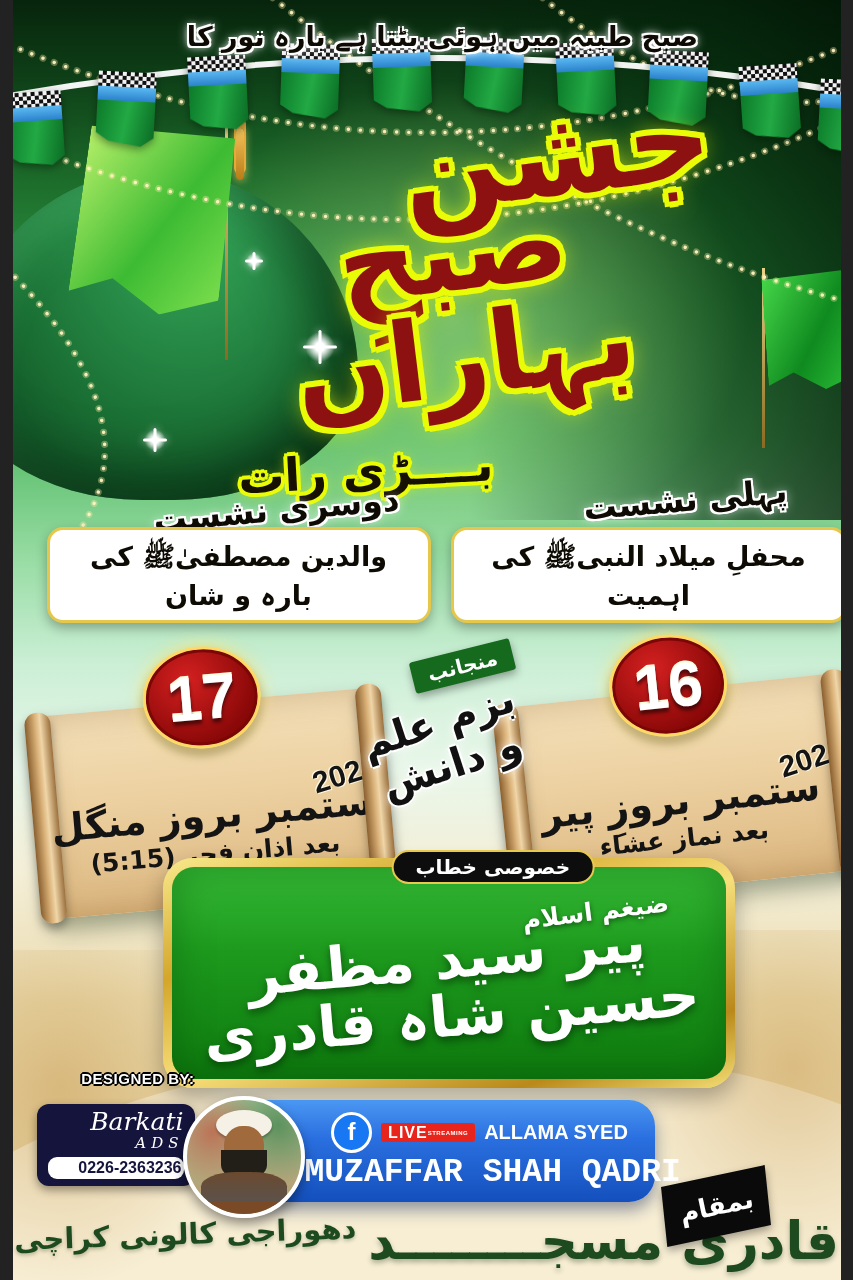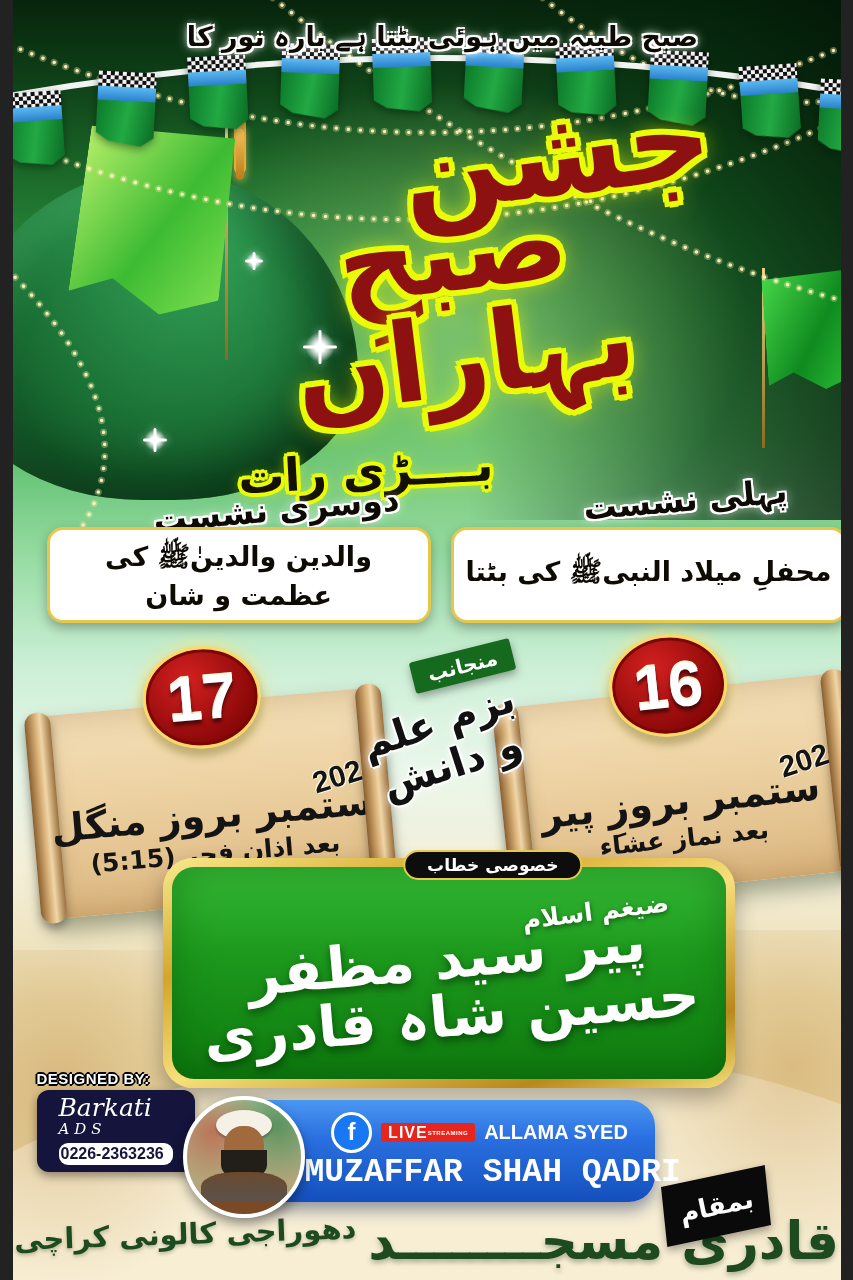--- a/index.html
+++ b/index.html
@@ -117,31 +117,31 @@
     color:#111;text-align:center;line-height:1.12;transform:rotate(-18deg);
     text-shadow:2px 0 0 #fff,-2px 0 0 #fff,0 2px 0 #fff,0 -2px 0 #fff,0 0 12px #fff;}
   
   .banner{position:absolute;left:150px;top:858px;width:572px;height:230px;z-index:6;border-radius:30px;
     background:linear-gradient(160deg,#f8e98c,#d4a62a 28%,#f7df7a 52%,#b9891a 82%,#f3dd74);
     padding:9px;box-sizing:border-box;box-shadow:0 10px 22px rgba(0,0,0,.3);}
   .banner-in{width:100%;height:100%;border-radius:22px;position:relative;
     background:linear-gradient(180deg,#35b935 0%,#1d9a1d 40%,#0e7a0e 100%);
     box-shadow:inset 0 0 40px rgba(0,60,0,.35);}
   .pill{position:absolute;left:58%;top:-17px;transform:translateX(-50%);background:#0d0d0d;color:#fff;
-    border:2px solid #e8c94f;border-radius:18px;padding:3px 22px;font-size:17px;font-weight:bold;white-space:nowrap;}
+    border:2px solid #e8c94f;border-radius:18px;padding:3px 22px;font-size:20px;font-weight:bold;white-space:nowrap;}
   .honor{position:absolute;right:56px;top:30px;color:#fff;font-size:25px;font-weight:bold;transform:rotate(-7deg);
     text-shadow:0 2px 5px rgba(0,40,0,.6);}
   .sp-name{position:absolute;left:0;right:0;top:62px;text-align:center;color:#fff;font-size:57px;font-weight:bold;
     line-height:1.02;transform:rotate(-5deg);text-shadow:0 4px 9px rgba(0,40,0,.6);}
   
-  .dz{position:absolute;left:24px;top:1070px;width:158px;z-index:7;text-align:left;
+  .dz{position:absolute;left:24px;top:1070px;width:158px;z-index:7;text-align:right;
     font-family:"Liberation Sans",sans-serif;}
   .dz-h{font-size:15px;font-weight:bold;color:#fff;letter-spacing:.5px;
     text-shadow:2px 0 0 #000,-2px 0 0 #000,0 2px 0 #000,0 -2px 0 #000,1px 1px 0 #000,-1px -1px 0 #000;}
-  .dz-box{margin-top:3px;background:#14143c;border-radius:12px;padding:5px 22px 7px;
+  .dz-box{margin-top:17px;background:#14143c;border-radius:12px;padding:5px 11px 7px;
     box-shadow:0 4px 10px rgba(0,0,0,.4);}
   .dz-name{font-family:"DejaVu Serif",serif;font-style:italic;font-size:25px;color:#fff;line-height:1;}
   .dz-sub{font-family:"DejaVu Serif",serif;font-style:italic;font-size:15px;color:#fff;letter-spacing:5px;}
   .dz-phone{margin-top:5px;background:#fff;border-radius:9px;font-size:16px;font-weight:bold;color:#14143c;
     padding:2px 2px;}
   
   .bluebar{position:absolute;left:206px;top:1100px;width:436px;height:102px;z-index:6;border-radius:26px;
     background:linear-gradient(180deg,#4a97f2 0%,#2a6fe0 38%,#1450bd 100%);
     box-shadow:0 8px 16px rgba(20,40,90,.45);display:flex;flex-direction:column;justify-content:center;
     padding-left:86px;box-sizing:border-box;font-family:"Liberation Sans",sans-serif;}
@@ -275,26 +275,26 @@
   </div>
 
   <div class="title u">
     <span class="w1 outl-y">جشن</span>
     <span class="w2 outl-y">صبحِ بہاراں</span>
   </div>
   <div class="subtitle u outl-y-s">بــــڑی رات</div>
 
   <div class="ses-label lab-r u">پہلی نشست</div>
   <div class="ses-box box-r u">
-    <span>محفلِ میلاد النبیﷺ کی بٹتا</span>
+    <span>محفلِ میلاد النبیﷺ کی اہمیت</span>
   </div>
 
   <div class="ses-label lab-l u">دوسری نشست</div>
   <div class="ses-box box-l u">
-    <span>والدین والدینٰﷺ کی عظمت و شان</span>
+    <span>والدین مصطفیٰﷺ کی بارہ و شان</span>
   </div>
 
   <div class="scroll sc16">
     <div class="badge">
       <span>16</span>
     </div>
     <div class="sc-in u">
       <div class="sc-year">2024</div>
       <div class="sc-date">ستمبر بروزِ پیر</div>
       <div class="sc-time">بعد نماز عشاء</div>

